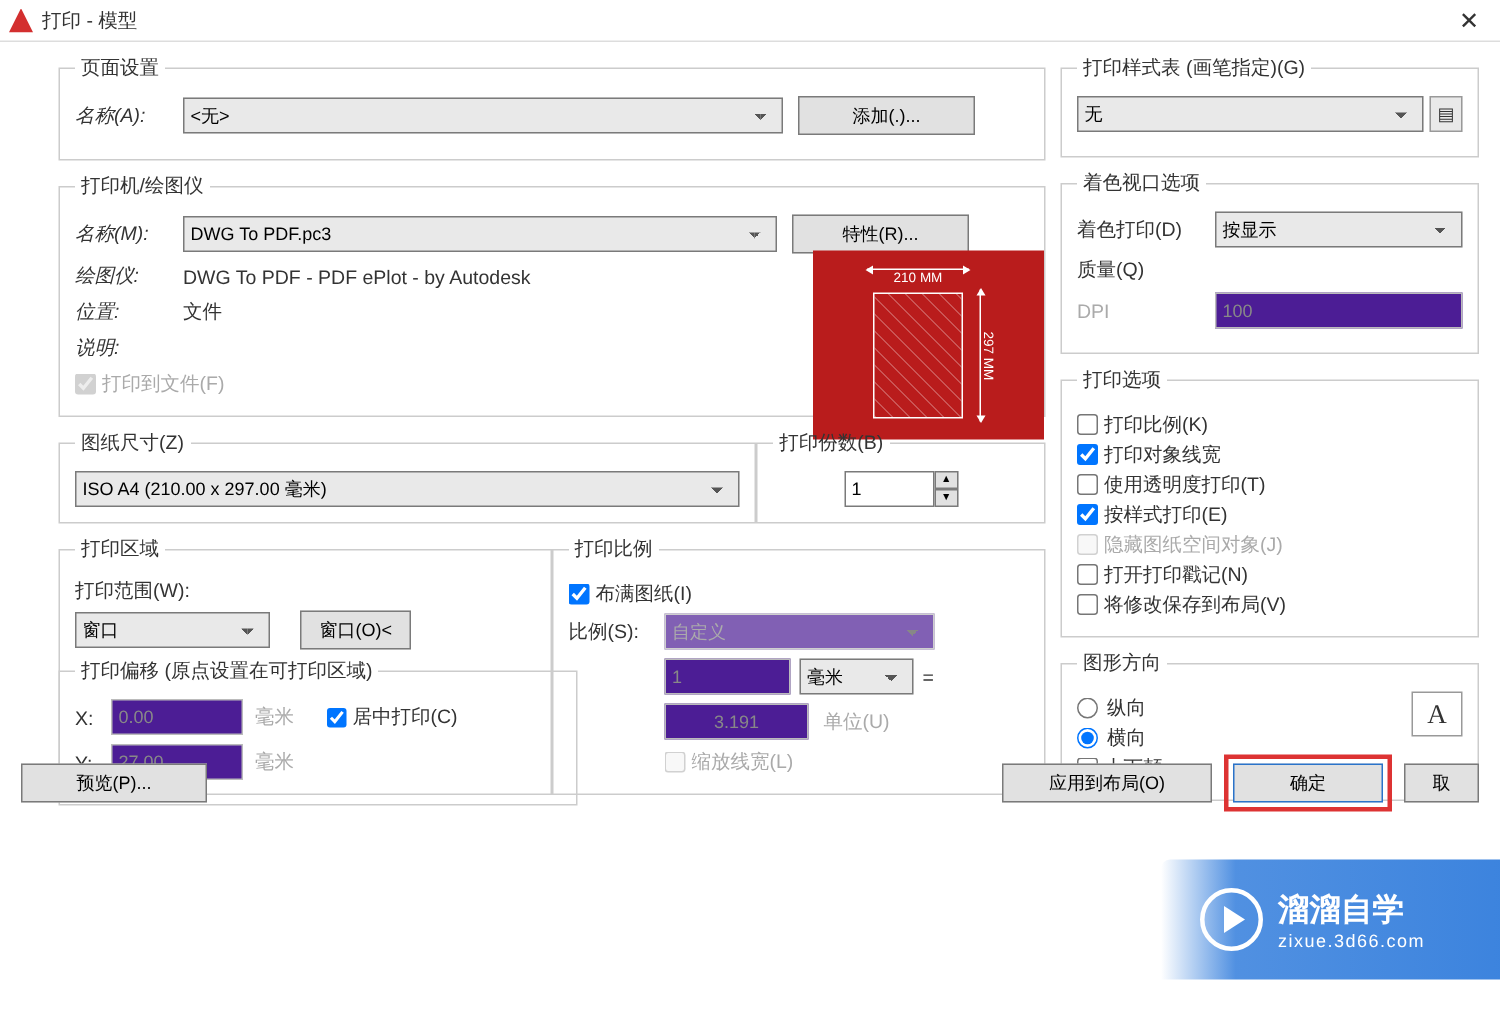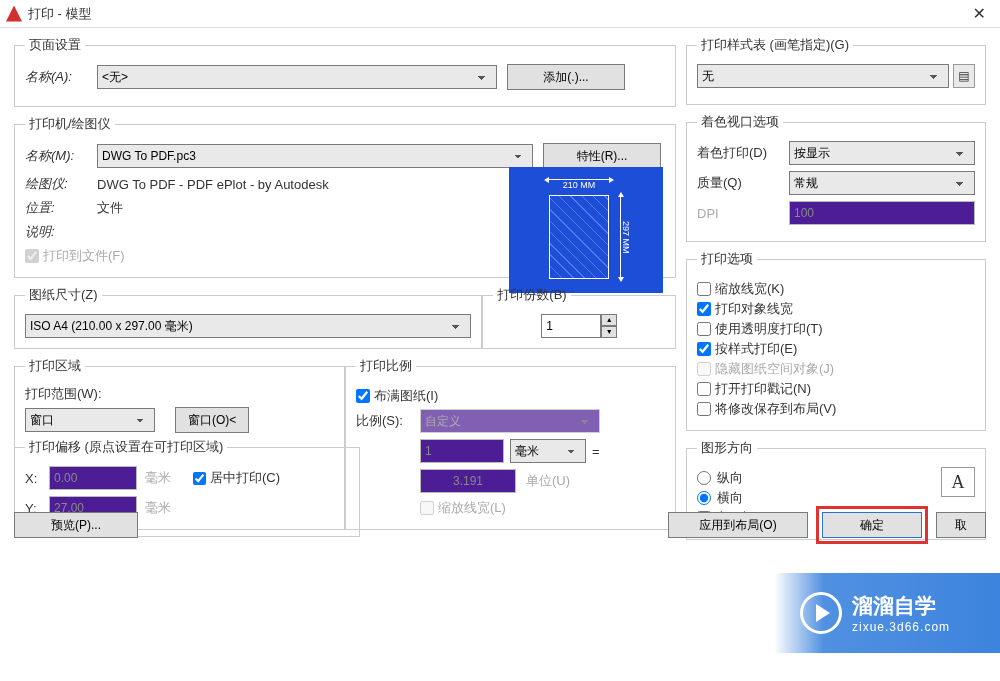--- a/index.html
+++ b/index.html
@@ -70,27 +70,27 @@
       padding: 2px 12px;
       font-size: 12px;
       font-family: inherit;
     }
     .checkbox-row { display: flex; align-items: center; gap: 4px; font-size: 13px; margin: 2px 0;}
     .checkbox-row input { width: 14px; height: 14px; }
     .disabled-text { color: #aaa; }
 
     
     .cols { display: flex; gap: 10px; }
-    .left-col { width: 662px; }
+    .left-col { width: 662px; margin-left: 25px; }
     .right-col { flex: 1; }
 
     
     .sheet-preview {
-      width: 154px; height: 126px; background: #1d4ed8;
-      position: absolute; right: 12px; top: 34px;
+      width: 154px; height: 126px; background: #b91c1c;
+      position: absolute; right: 0; top: 34px;
       padding: 10px;
     }
     .sheet-preview .inner {
       width: 100%; height: 100%;
       position: relative;
     }
     .sheet-preview .rect {
       position: absolute;
       left: 30px; top: 18px;
       width: 60px; height: 84px;
@@ -207,21 +207,21 @@
           </select>
           <span style="width:10px"></span>
           <button class="btn" style="width:118px">添加(.)...</button>
         </div>
       </fieldset>
 
       <fieldset style="position:relative;">
         <legend>打印机/绘图仪</legend>
         <div class="row">
           <span class="label">名称(M):</span>
-          <select class="select" style="width:436px">
+          <select class="select" style="width:396px">
             <option>DWG To PDF.pc3</option>
           </select>
           <span style="width:10px"></span>
           <button class="btn" style="width:118px">特性(R)...</button>
         </div>
         <div class="row">
           <span class="label">绘图仪:</span>
           <span>DWG To PDF - PDF ePlot - by Autodesk</span>
         </div>
         <div class="row">
@@ -346,33 +346,32 @@
       </fieldset>
 
       <fieldset>
         <legend>着色视口选项</legend>
         <div class="row">
           <span style="width:92px">着色打印(D)</span>
           <select class="select" style="flex:1"><option>按显示</option></select>
         </div>
         <div class="row">
           <span style="width:92px">质量(Q)</span>
-          <select class="select" style="flex:1"><option>常规</option></select>
         </div>
         <div class="row">
           <span style="width:92px" class="disabled-text">DPI</span>
           <input class="input-text" disabled="" style="flex: 1 1 0%;" value="100">
         </div>
       </fieldset>
 
       <fieldset>
         <legend>打印选项</legend>
         <div class="checkbox-row">
             <input type="checkbox" style="">
-            <span>缩放线宽(K)</span>
+            <span>打印比例(K)</span>
           </div>
         <div class="checkbox-row">
             <input type="checkbox" checked="" style="">
             <span>打印对象线宽</span>
           </div>
         <div class="checkbox-row">
             <input type="checkbox" style="">
             <span>使用透明度打印(T)</span>
           </div>
         <div class="checkbox-row">

